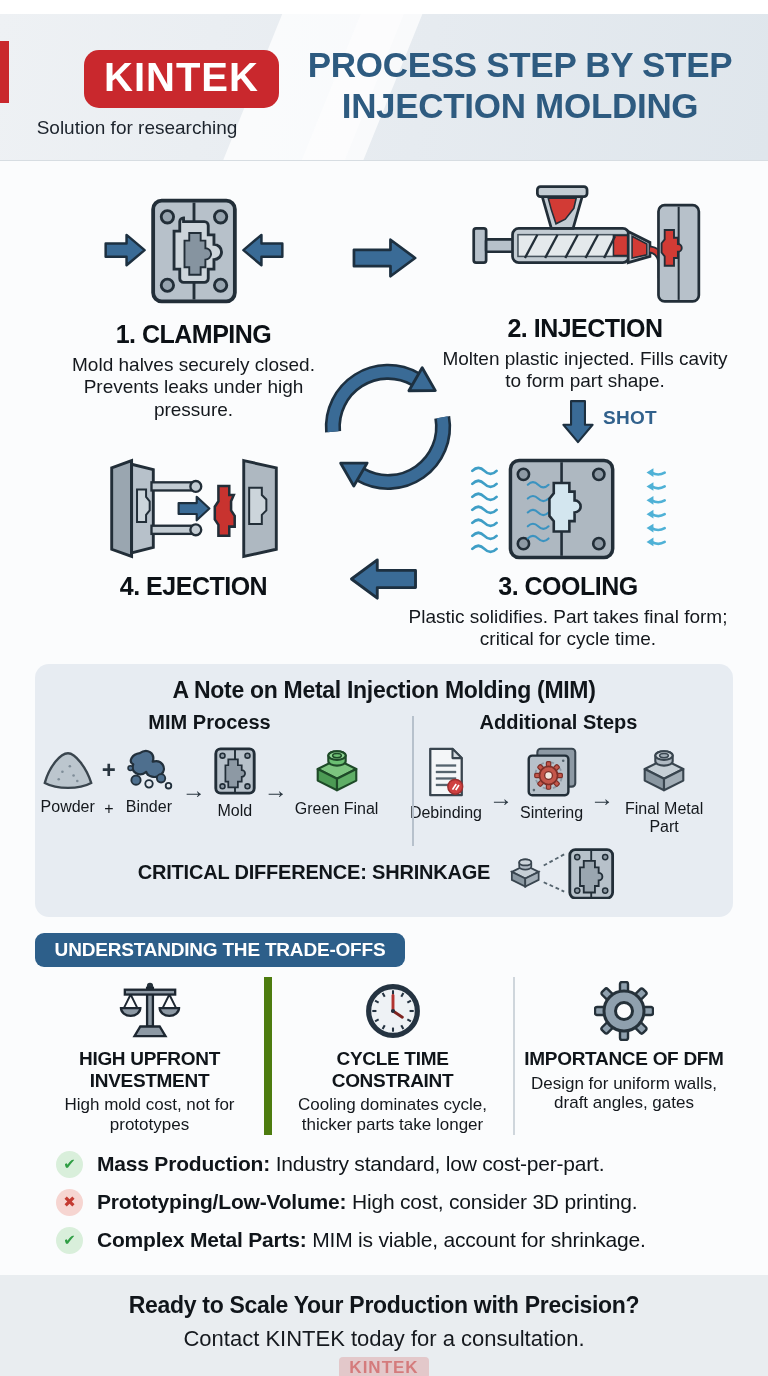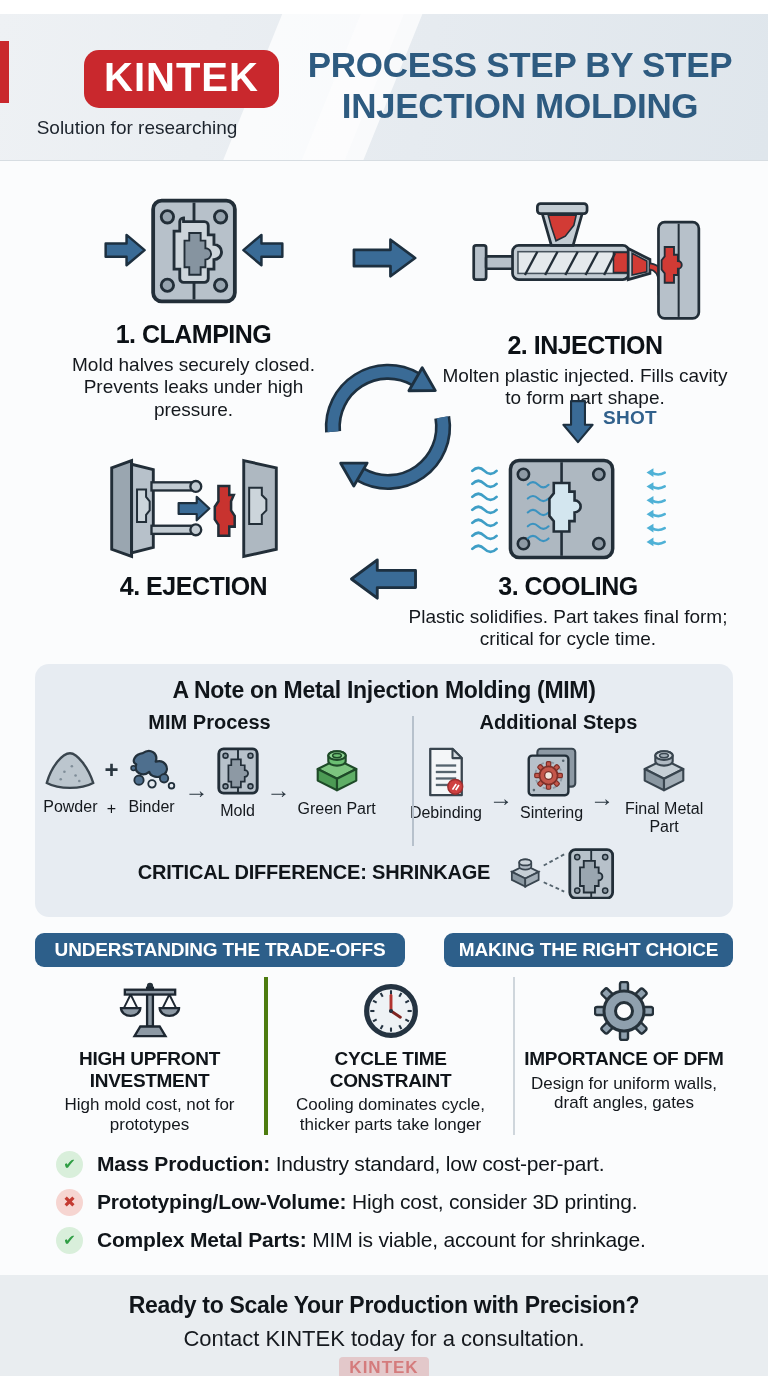--- a/index.html
+++ b/index.html
@@ -20,21 +20,21 @@
   .tagline { position:absolute; left:28px; top:103px; width:218px; text-align:center; font-size:19px; color:#1c232c; }
   .main-title { position:absolute; left:300px; top:31px; width:440px; text-align:center;
     font-size:35px; font-weight:bold; color:#2e5b80; line-height:1.16; letter-spacing:-0.3px; }
   
   .process { position:relative; height:503px; flex:none; background:#fbfcfd; }
   .step { position:absolute; text-align:center; }
   .step .icon-slot { display:flex; justify-content:center; align-items:flex-end; }
   .step h2 { font-size:25px; font-weight:bold; letter-spacing:-0.5px; margin-top:11px; color:#0c1116; }
   .step p { font-size:19px; line-height:1.18; margin:5px auto 0; color:#14181d; }
   .s1 { left:36px;  top:34px;  width:315px; }
-  .s2 { left:415px; top:41px;  width:340px; }
+  .s2 { left:415px; top:24px;  width:340px; }
   .s4 { left:36px;  top:296px; width:315px; }
   .s3 { left:398px; top:296px; width:340px; }
   .s1 p, .s4 p { width:280px; }
   .s2 p { width:300px; }
   .s3 p { width:320px; }
   .arrow-right-big { position:absolute; left:352px; top:76px; }
   .arrow-left-big  { position:absolute; left:348px; top:396px; }
   .cycle { position:absolute; left:312px; top:178px; }
   .shot { position:absolute; left:562px; top:238px; display:flex; align-items:flex-start; gap:9px; }
   .shot-label { font-size:19px; font-weight:bold; color:#31618c; margin-top:8px; letter-spacing:0.3px; }
@@ -52,21 +52,21 @@
   .critical { display:flex; justify-content:center; align-items:center; gap:14px; margin-top:10px; }
   .critical .txt { font-size:20px; font-weight:bold; letter-spacing:-0.2px; }
   
   .banners { display:flex; justify-content:space-between; margin:16px 35px 0; flex:none; }
   .banner { background:#2d5f8a; color:#fff; font-weight:bold; font-size:19px; letter-spacing:-0.2px;
     height:34px; border-radius:9px; display:flex; align-items:center; justify-content:center; }
   .banner.left { width:370px; } .banner.right { width:289px; }
   
   .tradeoffs { display:grid; grid-template-columns:229px 251px 218px; margin:10px 35px 0; flex:none; }
   .tcol { text-align:center; padding:2px 6px 0; }
-  .tcol.mid { border-left:4px solid #4d7c0f; border-right:2px solid #cfd6dc; }
+  .tcol.mid { border-left:8px solid #4d7c0f; border-right:2px solid #cfd6dc; }
   .tcol .ticon { height:64px; display:flex; justify-content:center; align-items:center; }
   .tcol h4 { font-size:19px; font-weight:bold; line-height:1.14; margin-top:5px; letter-spacing:-0.3px; }
   .tcol p { font-size:17px; line-height:1.16; margin-top:4px; color:#14181d; }
   
   .bullets { margin:16px 0 0 56px; flex:none; }
   .bullet { display:flex; align-items:center; gap:14px; margin-bottom:11px; }
   .badge { width:27px; height:27px; border-radius:50%; display:flex; align-items:center; justify-content:center;
     font-size:15px; font-weight:bold; flex:none; }
   .badge.ok { background:#d9efdb; color:#2f9e44; }
   .badge.no { background:#f6d5d1; color:#c43a31; }
@@ -295,21 +295,21 @@
           <div class="mim-glyph">→</div>
           <div class="mim-item">
             <svg width="54" height="46" viewBox="0 0 56 46">
               <polygon points="8,22 28,12 48,22 28,32" fill="#7cc47f" stroke="#1e4a28" stroke-width="2.2" stroke-linejoin="round"></polygon>
               <polygon points="8,22 28,32 28,44 8,34" fill="#4c9a54" stroke="#1e4a28" stroke-width="2.2" stroke-linejoin="round"></polygon>
               <polygon points="28,32 48,22 48,34 28,44" fill="#5fae66" stroke="#1e4a28" stroke-width="2.2" stroke-linejoin="round"></polygon>
               <path d="M19,8 a9,4.5 0 0 1 18,0 v6 a9,4.5 0 0 1 -18,0 z" fill="#6bbf72" stroke="#1e4a28" stroke-width="2.2"></path>
               <ellipse cx="28" cy="8" rx="9" ry="4.5" fill="#8ed392" stroke="#1e4a28" stroke-width="2.2"></ellipse>
               <ellipse cx="28" cy="8" rx="4.5" ry="2.2" fill="#6bbf72" stroke="#1e4a28" stroke-width="1.6"></ellipse>
             </svg>
-            <div class="lbl">Green Part</div>
+            <div class="lbl">Green Final</div>
           </div>
         </div>
       </div>
 
       <div class="mim-col">
         <h3>Additional Steps</h3>
         <div class="mim-row">
           <div class="mim-item">
             <svg width="44" height="50" viewBox="0 0 46 54">
               <path d="M6,2 h24 l10,10 v40 h-34 z" fill="#f4f6f8" stroke="#39454f" stroke-width="2.5" stroke-linejoin="round"></path>
@@ -399,21 +399,20 @@
           <circle cx="10" cy="46" r="2.8" fill="#8d99a4" stroke="#222e38" stroke-width="1.6"></circle>
           <circle cx="40" cy="46" r="2.8" fill="#8d99a4" stroke="#222e38" stroke-width="1.6"></circle>
           <path d="M17,14 h12 v7 h4 v6 a3,3 0 0 1 0,8 v6 h-4 v7 h-12 v-7 h-4 v-20 h4 z" fill="#9aa6b0" stroke="#222e38" stroke-width="2"></path>
         </g>
       </svg>
     </div>
   </div>
 
   <div class="banners">
     <div class="banner left">UNDERSTANDING THE TRADE-OFFS</div>
-    <div class="banner right">MAKING THE RIGHT CHOICE</div>
   </div>
 
   <div class="tradeoffs">
     <div class="tcol">
       <div class="ticon">
         <svg width="62" height="60" viewBox="0 0 64 62">
           <circle cx="32" cy="5" r="3.2" fill="#25313a"></circle>
           <rect x="29" y="7" width="6" height="40" fill="#8d99a4" stroke="#1d2731" stroke-width="2.4"></rect>
           <rect x="6" y="9" width="52" height="5" fill="#8d99a4" stroke="#1d2731" stroke-width="2.4"></rect>
           <path d="M12,14 L5,28 M12,14 L19,28" stroke="#1d2731" stroke-width="2"></path>

